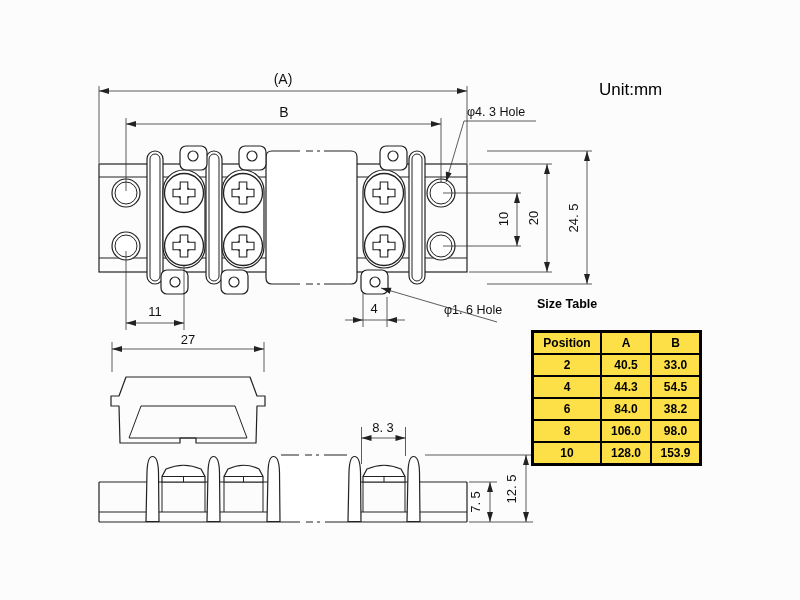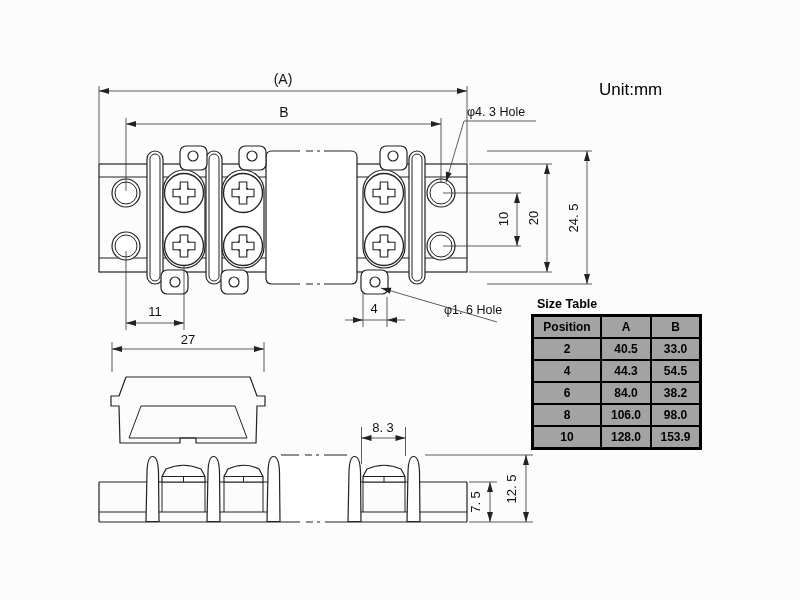--- a/index.html
+++ b/index.html
@@ -1,22 +1,22 @@
 <!DOCTYPE html>
 <html><head>
 <meta charset="utf-8">
 <style>
   html,body{margin:0;padding:0;}
   .canvas{position:relative;width:800px;height:600px;background:#fcfcfc;overflow:hidden;
           font-family:"Liberation Sans",sans-serif;color:#111;}
   .drawing{position:absolute;left:0;top:0;}
   .unit-label{position:absolute;left:599px;top:80px;font-size:17px;font-weight:normal;color:#000;}
   .size-table-wrap{position:absolute;left:531px;top:297px;}
-  .size-table-title{font-size:12.5px;font-weight:bold;margin:0 0 3px 6px;color:#000;}
-  table.size-table{border-collapse:collapse;background:#a3a3a3;border:3px solid #000;}
+  .size-table-title{font-size:12.5px;font-weight:bold;margin:0 0 19px 6px;color:#000;}
+  table.size-table{border-collapse:collapse;background:#fde047;border:3px solid #000;}
   table.size-table th,table.size-table td{
     border:2px solid #000;font-size:12px;font-weight:bold;text-align:center;
     vertical-align:middle;padding:0;height:20px;color:#000;}
   .col-pos{width:66px;} .col-a{width:48px;} .col-b{width:47px;}
   svg text{fill:#111;font-family:"Liberation Sans",sans-serif;}
 </style>
 </head>
 <body>
 
 <div class="canvas">

